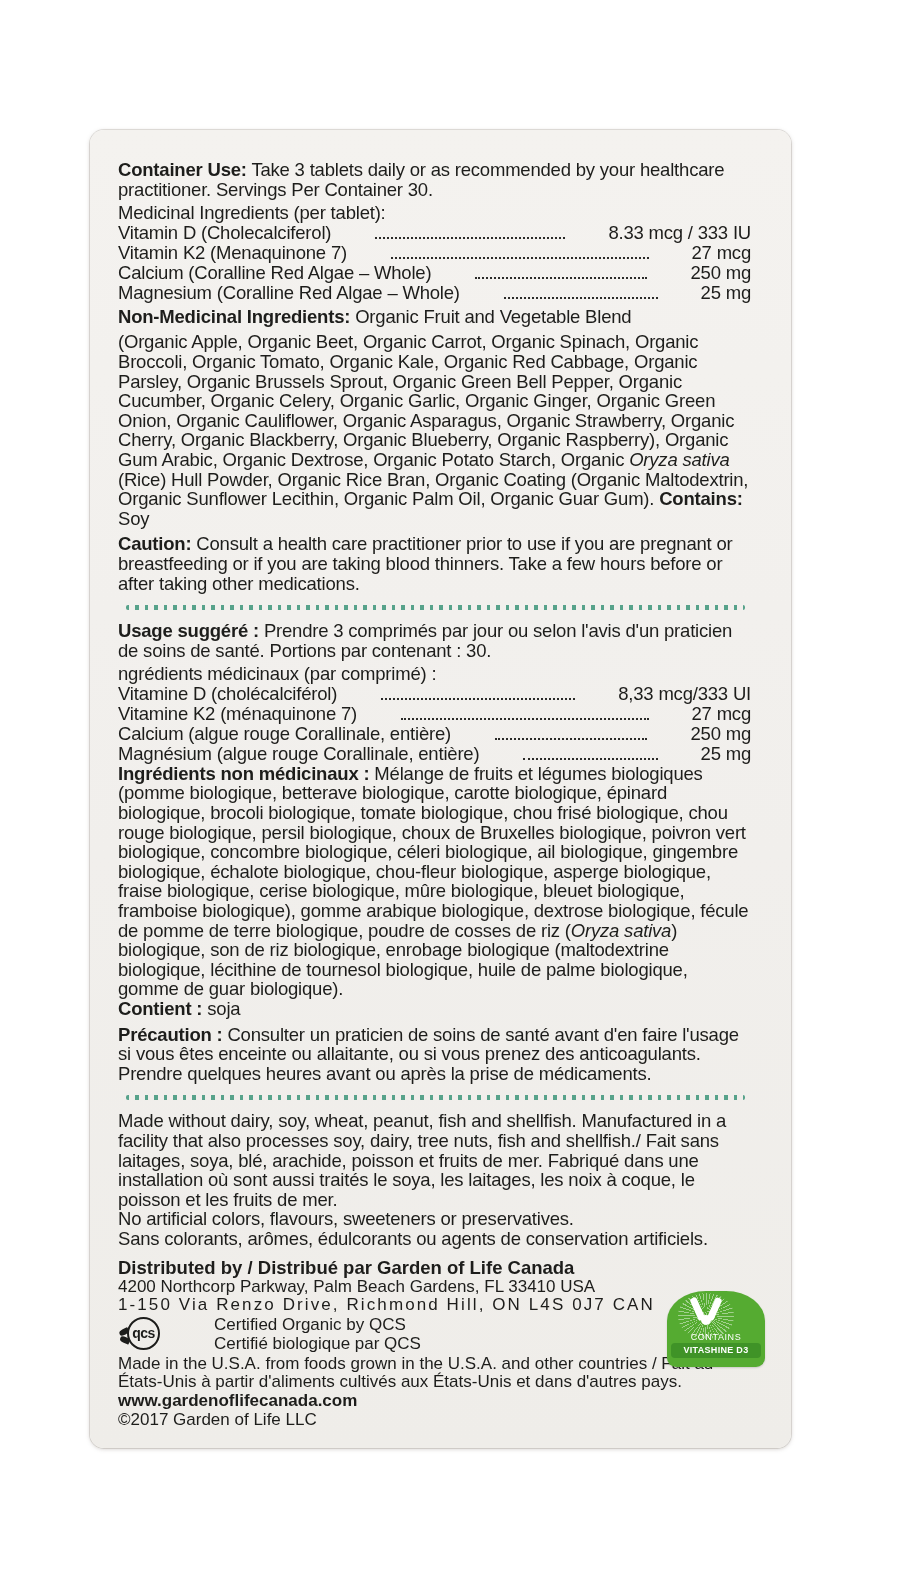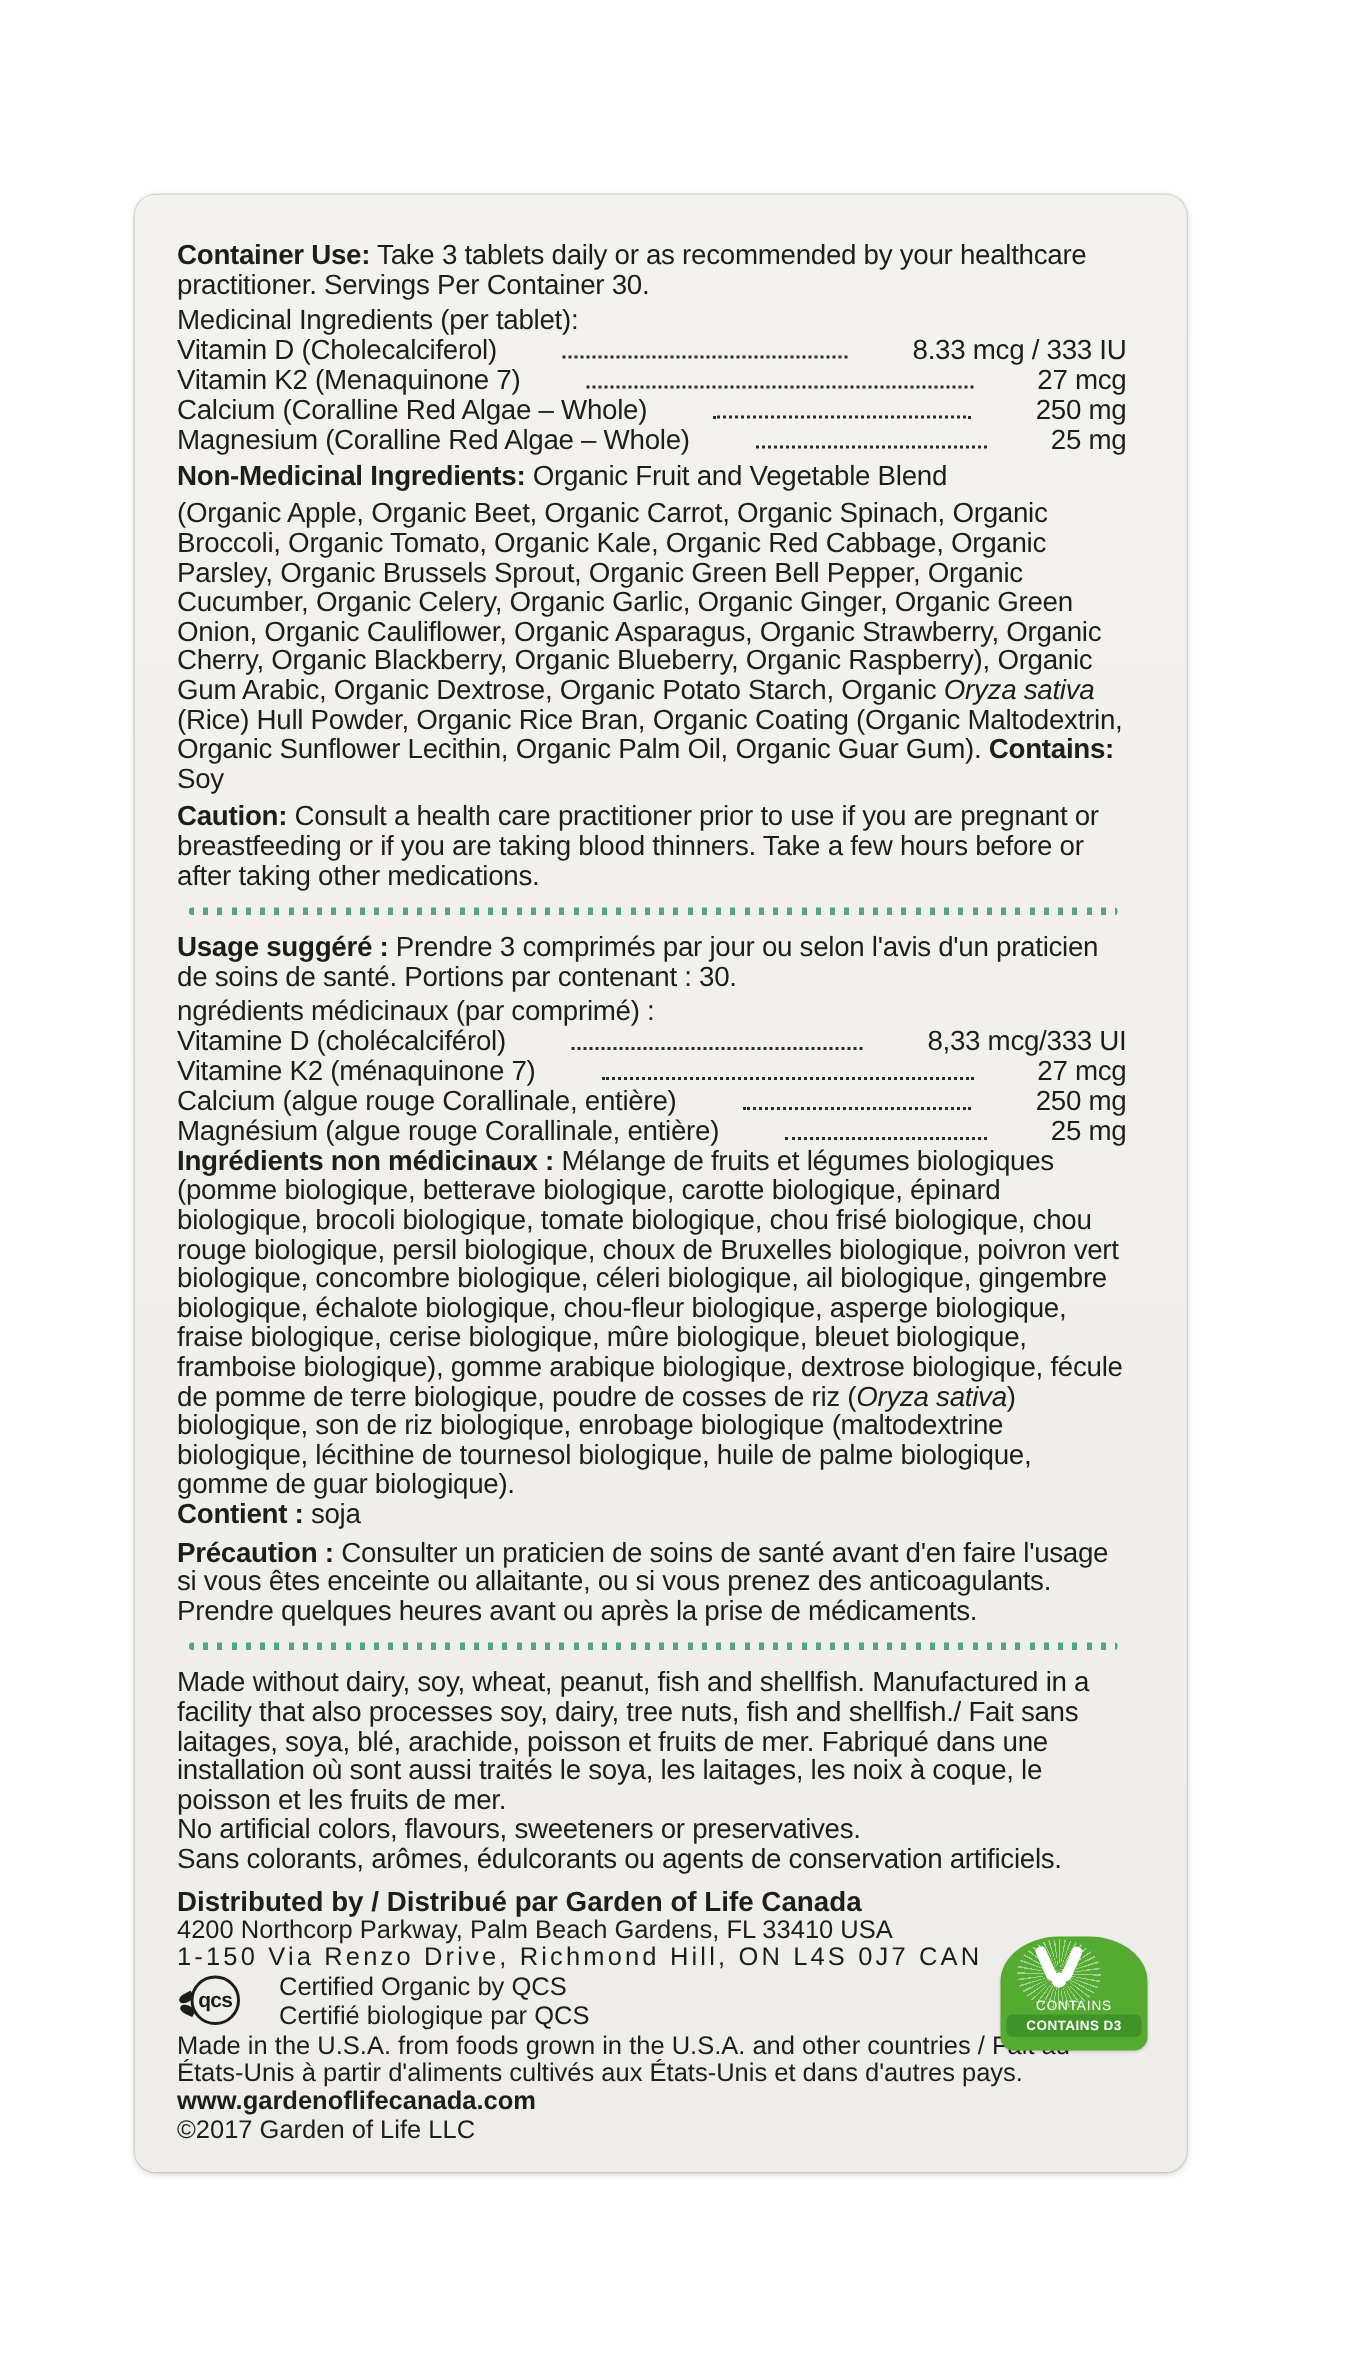--- a/index.html
+++ b/index.html
@@ -44,21 +44,21 @@
     position:absolute; left:9px; top:1px; width:33px; height:33px;
     border:2.5px solid #1d1d1b; border-radius:50%;
     display:flex; align-items:center; justify-content:center;
     font-weight:bold; font-size:14px; letter-spacing:-0.5px; background:transparent;
   }
   .qcs-leaf1,.qcs-leaf2 {
     position:absolute; width:10px; height:5.5px; background:#1d1d1b;
   }
   .qcs-leaf1 { left:1px; top:13px; border-radius:50% 10% 50% 50%; transform:rotate(-28deg); }
   .qcs-leaf2 { left:2px; top:21px; border-radius:50% 50% 10% 50%; transform:rotate(24deg); }
-  .qcs-lines { padding-left:2px; }
+  .qcs-lines { padding-left:2px;margin-left:28px; }
   .website { font-weight:bold; }
   
   .badge {
     position:absolute; left:667px; top:1291px; width:98px; height:76px;
     background:#55ab31;
     border-radius:39px 39px 9px 9px / 30px 30px 9px 9px;
     text-align:center; overflow:hidden;
     box-shadow:0 1px 2px rgba(0,0,0,.15);
   }
   .badge-rays {
@@ -181,15 +181,15 @@
       <p>©2017 Garden of Life LLC</p>
     </div>
   </div>
 
   <div class="badge">
     <span class="badge-rays"></span>
     <span class="badge-vl"></span>
     <span class="badge-vr"></span>
     <span class="badge-ball"></span>
     <div class="badge-contains">CONTAINS</div>
-    <div class="badge-band">CONTAINS D3</div>
+    <div class="badge-band">VITASHINE D3</div>
   </div>
 </div>
 
 </body></html>

